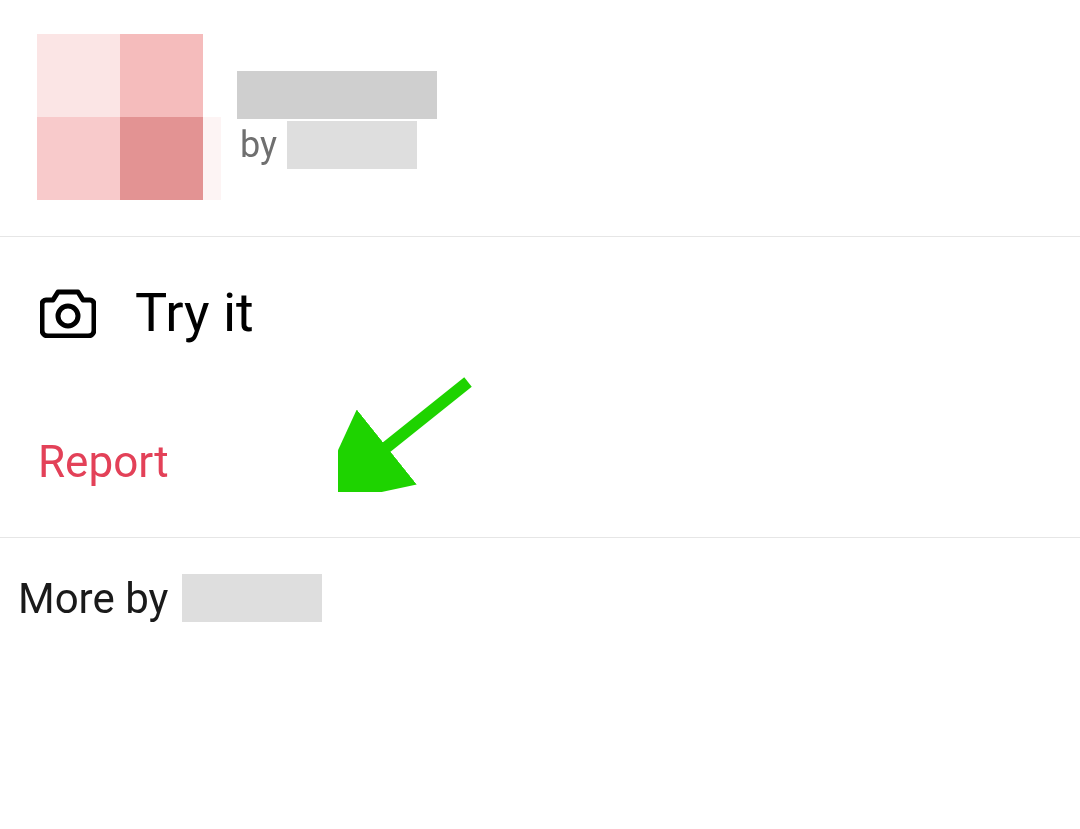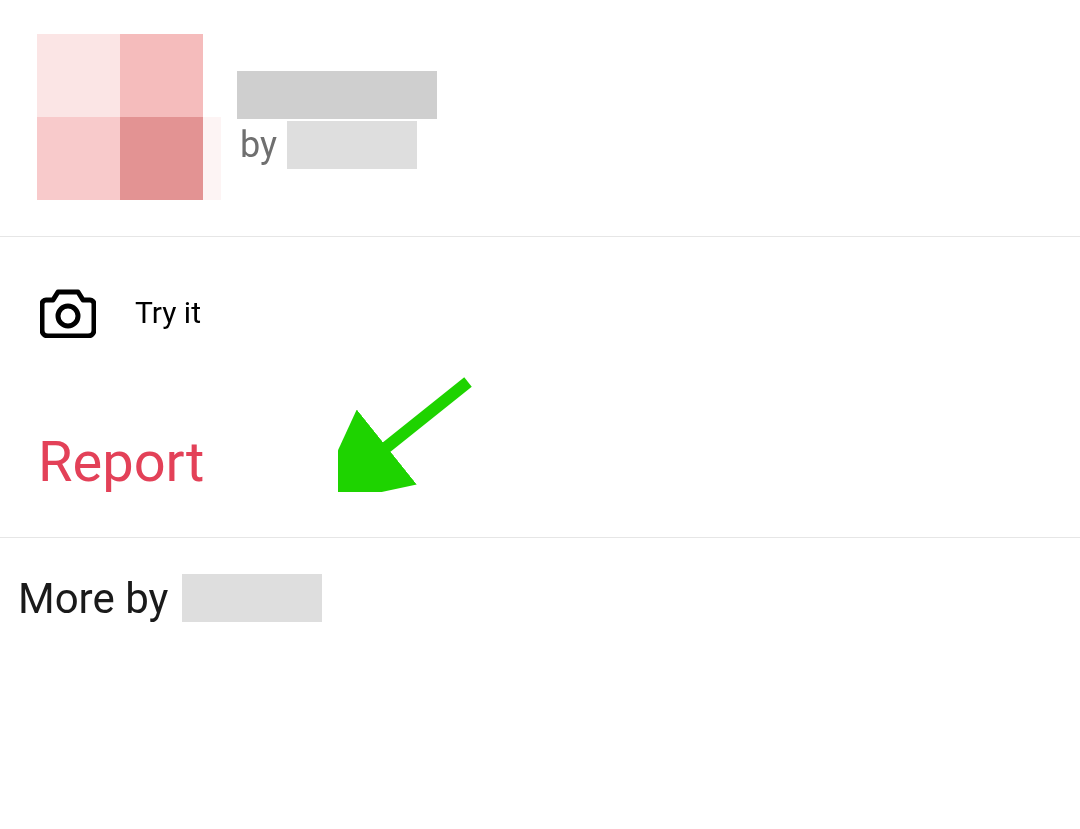--- a/index.html
+++ b/index.html
@@ -10,23 +10,23 @@
   .a-row { display: flex; height: 50%; }
   .a-cell { flex: 1; }
   .title-skel { position: absolute; left: 237px; top: 71px; width: 200px; height: 48px; background: #cfcfcf; }
   .byline { position: absolute; left: 240px; top: 120px; height: 50px; display: flex; align-items: center; font-size: 36px; color: #6f6f6f; }
   .byline .by-text { margin-right: 10px; }
   .author-skel { width: 130px; height: 48px; background: #dedede; }
 
   .actions { position: relative; }
   .row { display: flex; align-items: center; height: 150px; cursor: pointer; }
   .row .icon-wrap { width: 135px; display: flex; justify-content: center; }
-  .row .label { font-size: 30px; color: #000; }
+  .row .label { font-size: 54px; color: #000; }
   .row-report { padding-left: 38px; }
-  .row-report .label { color: #e34158; font-size: 56px; }
+  .row-report .label { color: #e34158; font-size: 44px; }
 
   .section-divider { height: 1px; background: #e6e6e6; }
 
   .moreby { height: 120px; display: flex; align-items: center; padding-left: 18px; font-size: 42px; color: #1a1a1a; }
   .moreby .more-skel { width: 140px; height: 48px; background: #dedede; margin-left: 14px; }
 
   svg { display: block; }
 
   
   .arrow { position: absolute; left: 338px; top: 372px; pointer-events: none; }

